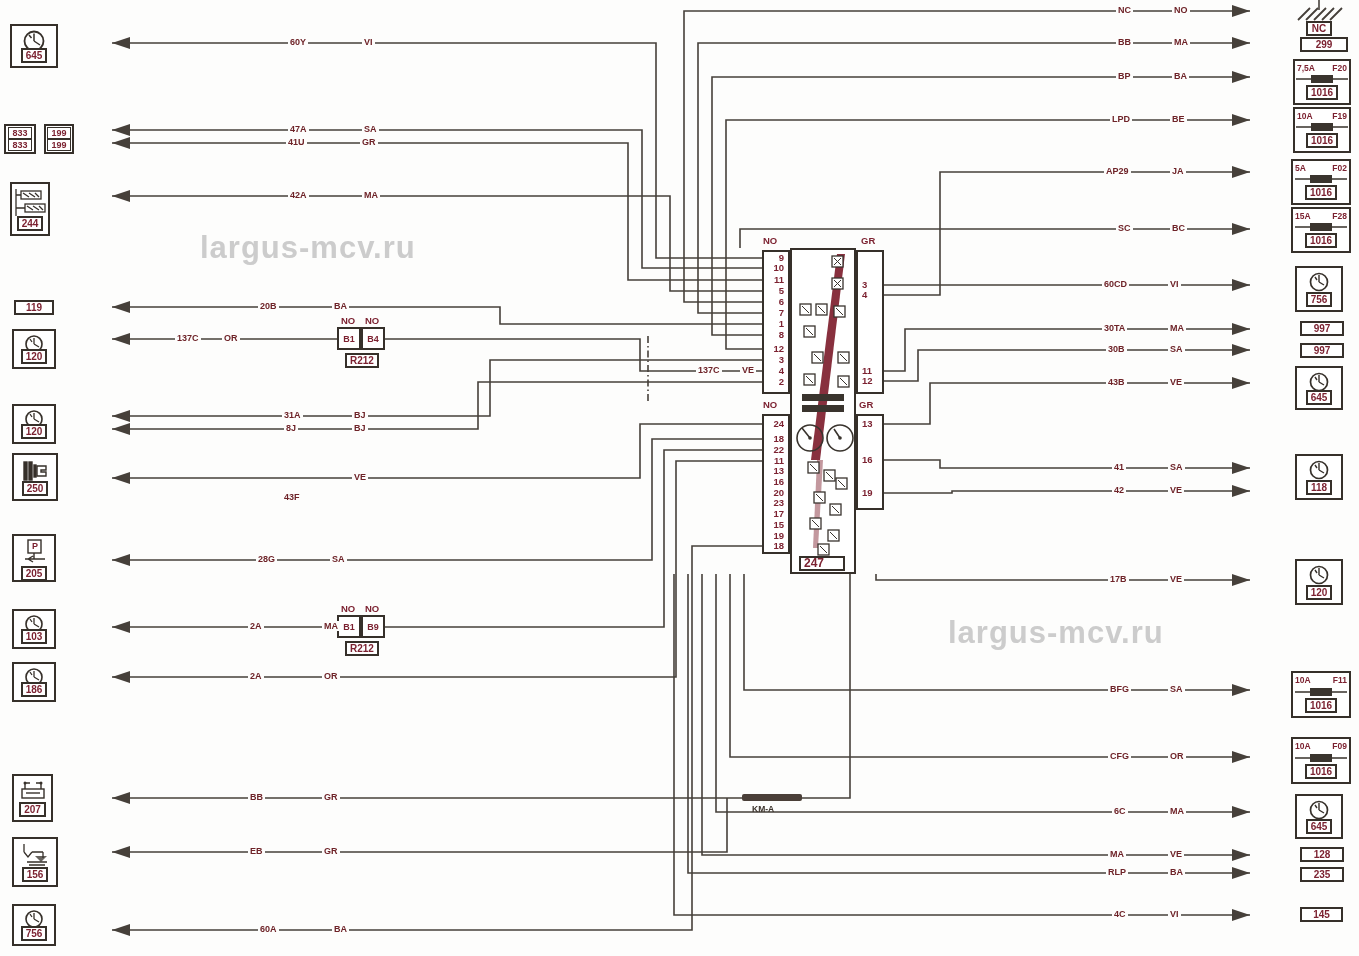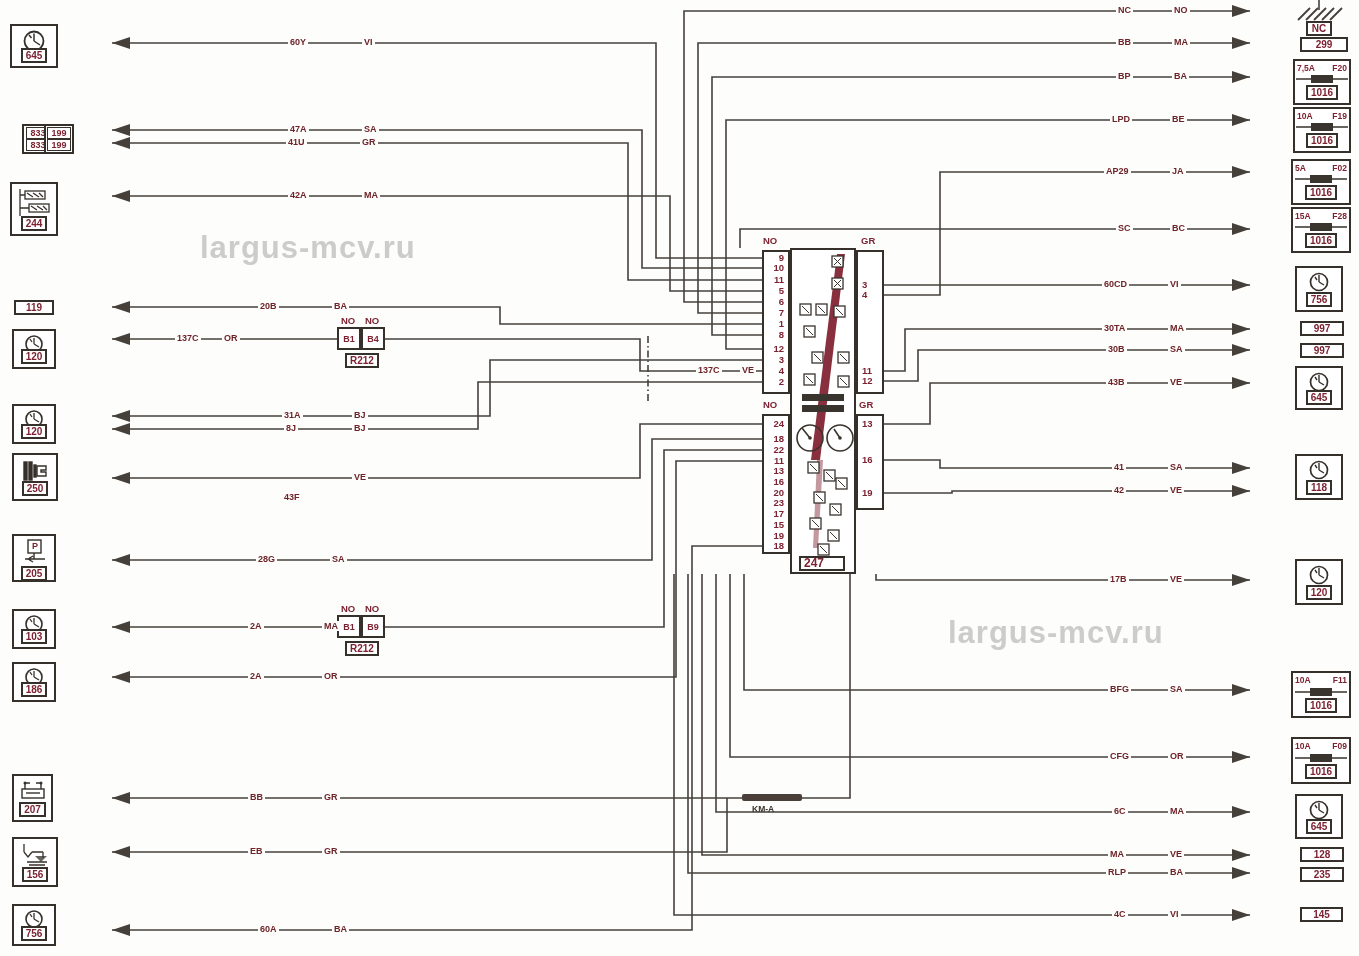--- a/index.html
+++ b/index.html
@@ -193,30 +193,30 @@
   <span class="splbl" style="left:752px;top:804px">KM-A</span>
 
   <div class="comp" style="left:10px;top:24px;width:48px;height:44px">
     <svg class="icon" width="24" height="24">
       <circle cx="12" cy="12" r="9.5" fill="none" stroke="#36302a" stroke-width="1.8"></circle>
       <path d="M12,12 L12,4.5 M12,12 L18,16 M7,6 L9.5,9" stroke="#36302a" stroke-width="1.5" fill="none"></path>
     </svg>
     <span class="clabel">645</span>
   </div>
 
-  <div class="strip" style="left:22px;top:124px;width:32px;height:30px;display:flex;flex-direction:column;justify-content:space-around;align-items:center;padding:1px">
+  <div class="strip" style="left:4px;top:124px;width:32px;height:30px;display:flex;flex-direction:column;justify-content:space-around;align-items:center;padding:1px">
     <span class="clabel" style="border-width:1px;font-size:9px;line-height:10px">833</span>
     <span class="clabel" style="border-width:1px;font-size:9px;line-height:10px">833</span>
   </div>
   <div class="strip" style="left:44px;top:124px;width:30px;height:30px;display:flex;flex-direction:column;justify-content:space-around;align-items:center;padding:1px">
     <span class="clabel" style="border-width:1px;font-size:9px;line-height:10px">199</span>
     <span class="clabel" style="border-width:1px;font-size:9px;line-height:10px">199</span>
   </div>
 
-  <div class="comp" style="left:10px;top:182px;width:48px;height:54px">
+  <div class="comp" style="left:10px;top:182px;width:40px;height:54px">
     <svg class="icon" width="34" height="32">
       <g stroke="#36302a" stroke-width="1.3" fill="none">
         <rect x="8" y="4" width="20" height="8"></rect>
           <rect x="12" y="17" width="20" height="8"></rect>
         <path d="M10,6 L16,10 M16,6 L22,10 M22,6 L26,10 M14,19 L20,23 M20,19 L26,23 M26,19 L30,23"></path>
         <path d="M3,2 V30 M3,8 H8 M3,21 H12"></path>
       </g>
     </svg>
     <span class="clabel">244</span>
   </div>

